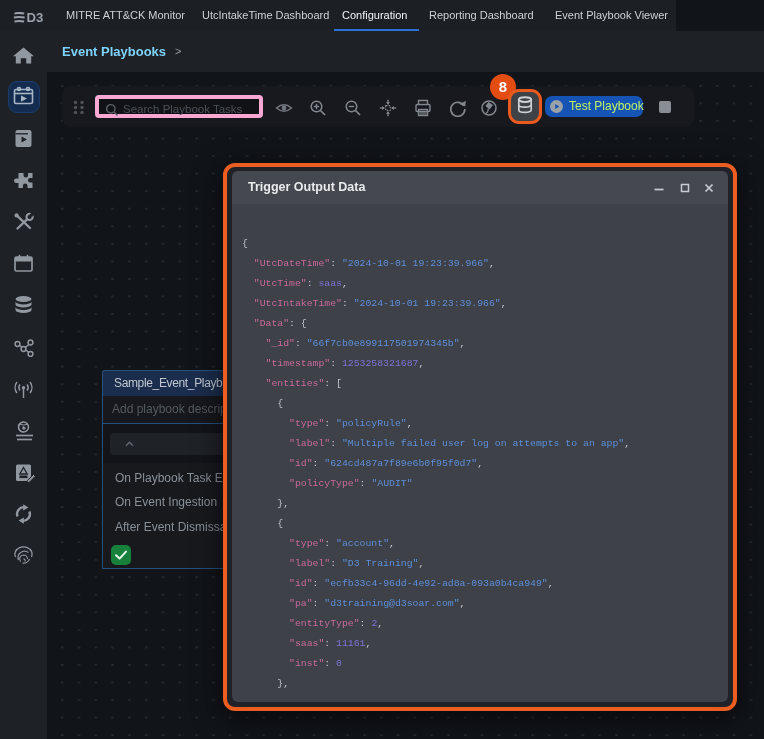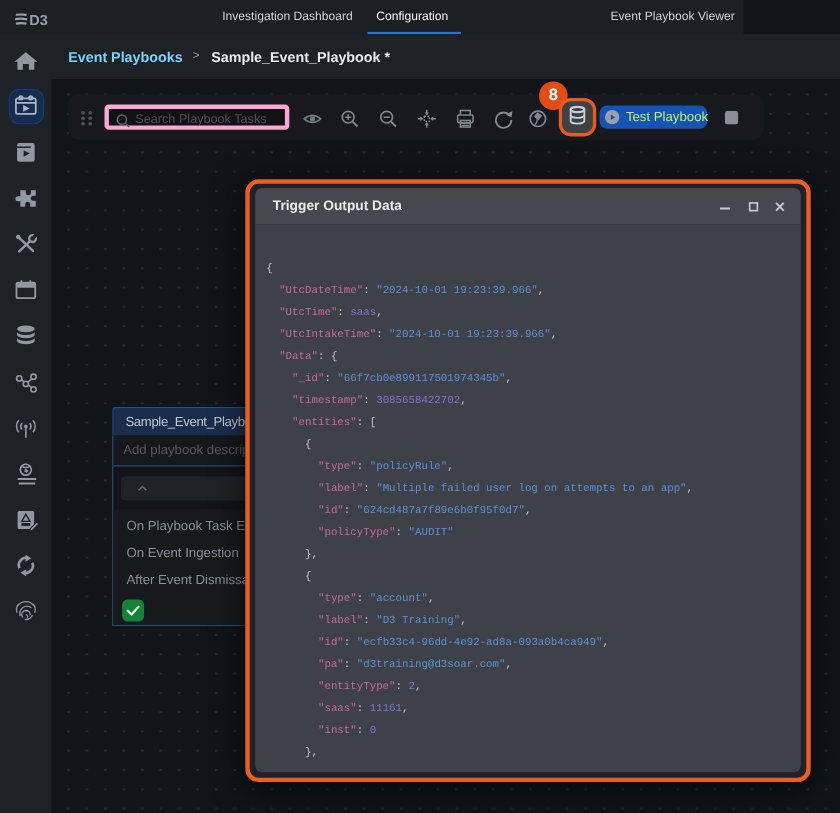--- a/index.html
+++ b/index.html
@@ -59,30 +59,31 @@
 </style>
 </head>
 <body>
   <div id="navbar">
     <svg class="abs" style="left:13px; top:12px;" width="36" height="11" viewBox="0 0 36 11" fill="#9aa0a8">
       <path d="M1.6 0.4 Q6.2 -0.6 11.4 0.6 L11 2.6 Q6.2 1.5 1.2 2.4 Z"></path>
       <path d="M0.9 4.4 Q6.2 3.4 11.8 4.6 L11.5 6.6 Q6.2 5.5 0.7 6.4 Z"></path>
       <path d="M1.3 8.4 Q6.2 7.5 11.3 8.5 L10.9 10.5 Q6.2 9.6 1.6 10.4 Z"></path>
       <text x="13.5" y="10.3" font-family="Liberation Sans" font-size="13.2" font-weight="bold" fill="#9aa0a8">D3</text>
     </svg>
-    <div class="menu" style="left:202px;">Investigation Dashboard</div>
+    <div class="menu" style="left:66px;">MITRE ATT&amp;CK Monitor</div>
+    <div class="menu" style="left:202px;">UtcIntakeTime Dashboard</div>
     <div class="menu" style="left:342px; color:#f2f4f6;">Configuration</div>
+    <div class="menu" style="left:429px;">Reporting Dashboard</div>
     <div class="menu" style="left:555px;">Event Playbook Viewer</div>
     <div id="nav-underline"></div>
   </div>
 
   <div id="crumbbar">
     <div class="bc" style="left:62px; color:#7dd3fc;">Event Playbooks</div>
     <div class="bc" style="left:175px; color:#9aa0a6; font-weight:normal; font-size:11px;">&gt;</div>
-    <div class="bc" style="left:192px; color:#e8eaec;">Sample_Event_Playbook *</div>
   </div>
 
   <div id="sidebar">
 
     <svg class="sbicon" style="top:15px;" width="47" height="19" viewBox="0 0 47 19">
       <path d="M23.5 1.5 L34 10.2 L31.2 10.2 L31.2 17.5 L26.2 17.5 L26.2 12.2 L20.8 12.2 L20.8 17.5 L15.8 17.5 L15.8 10.2 L13 10.2 Z" fill="#9298a0"></path>
     </svg>
 
     <div class="abs" style="left:7.5px; top:49.5px; width:32px; height:32px; background:#142c50; border:1px solid #1d3c6b; border-radius:9px;"></div>
     <svg class="sbicon" style="top:55px;" width="47" height="21" viewBox="0 0 47 21">
@@ -319,21 +320,21 @@
         <path d="M2.5 2.5 L9.5 9.5 M9.5 2.5 L2.5 9.5" stroke="#c9ccd1" stroke-width="1.7"></path>
       </svg>
     </div>
     <div id="modal-body">
       <div id="json">{
   <span class="k">"UtcDateTime"</span>: <span class="s">"2024-10-01 19:23:39.966"</span>,
   <span class="k">"UtcTime"</span>: <span class="n">saas</span>,
   <span class="k">"UtcIntakeTime"</span>: <span class="s">"2024-10-01 19:23:39.966"</span>,
   <span class="k">"Data"</span>: {
     <span class="k">"_id"</span>: <span class="s">"66f7cb0e899117501974345b"</span>,
-    <span class="k">"timestamp"</span>: <span class="n">3085658422702</span>,
+    <span class="k">"timestamp"</span>: <span class="n">1253258321687</span>,
     <span class="k">"entities"</span>: [
       {
         <span class="k">"type"</span>: <span class="s">"policyRule"</span>,
         <span class="k">"label"</span>: <span class="s">"Multiple failed user log on attempts to an app"</span>,
         <span class="k">"id"</span>: <span class="s">"624cd487a7f89e6b0f95f0d7"</span>,
         <span class="k">"policyType"</span>: <span class="s">"AUDIT"</span>
       },
       {
         <span class="k">"type"</span>: <span class="s">"account"</span>,
         <span class="k">"label"</span>: <span class="s">"D3 Training"</span>,

